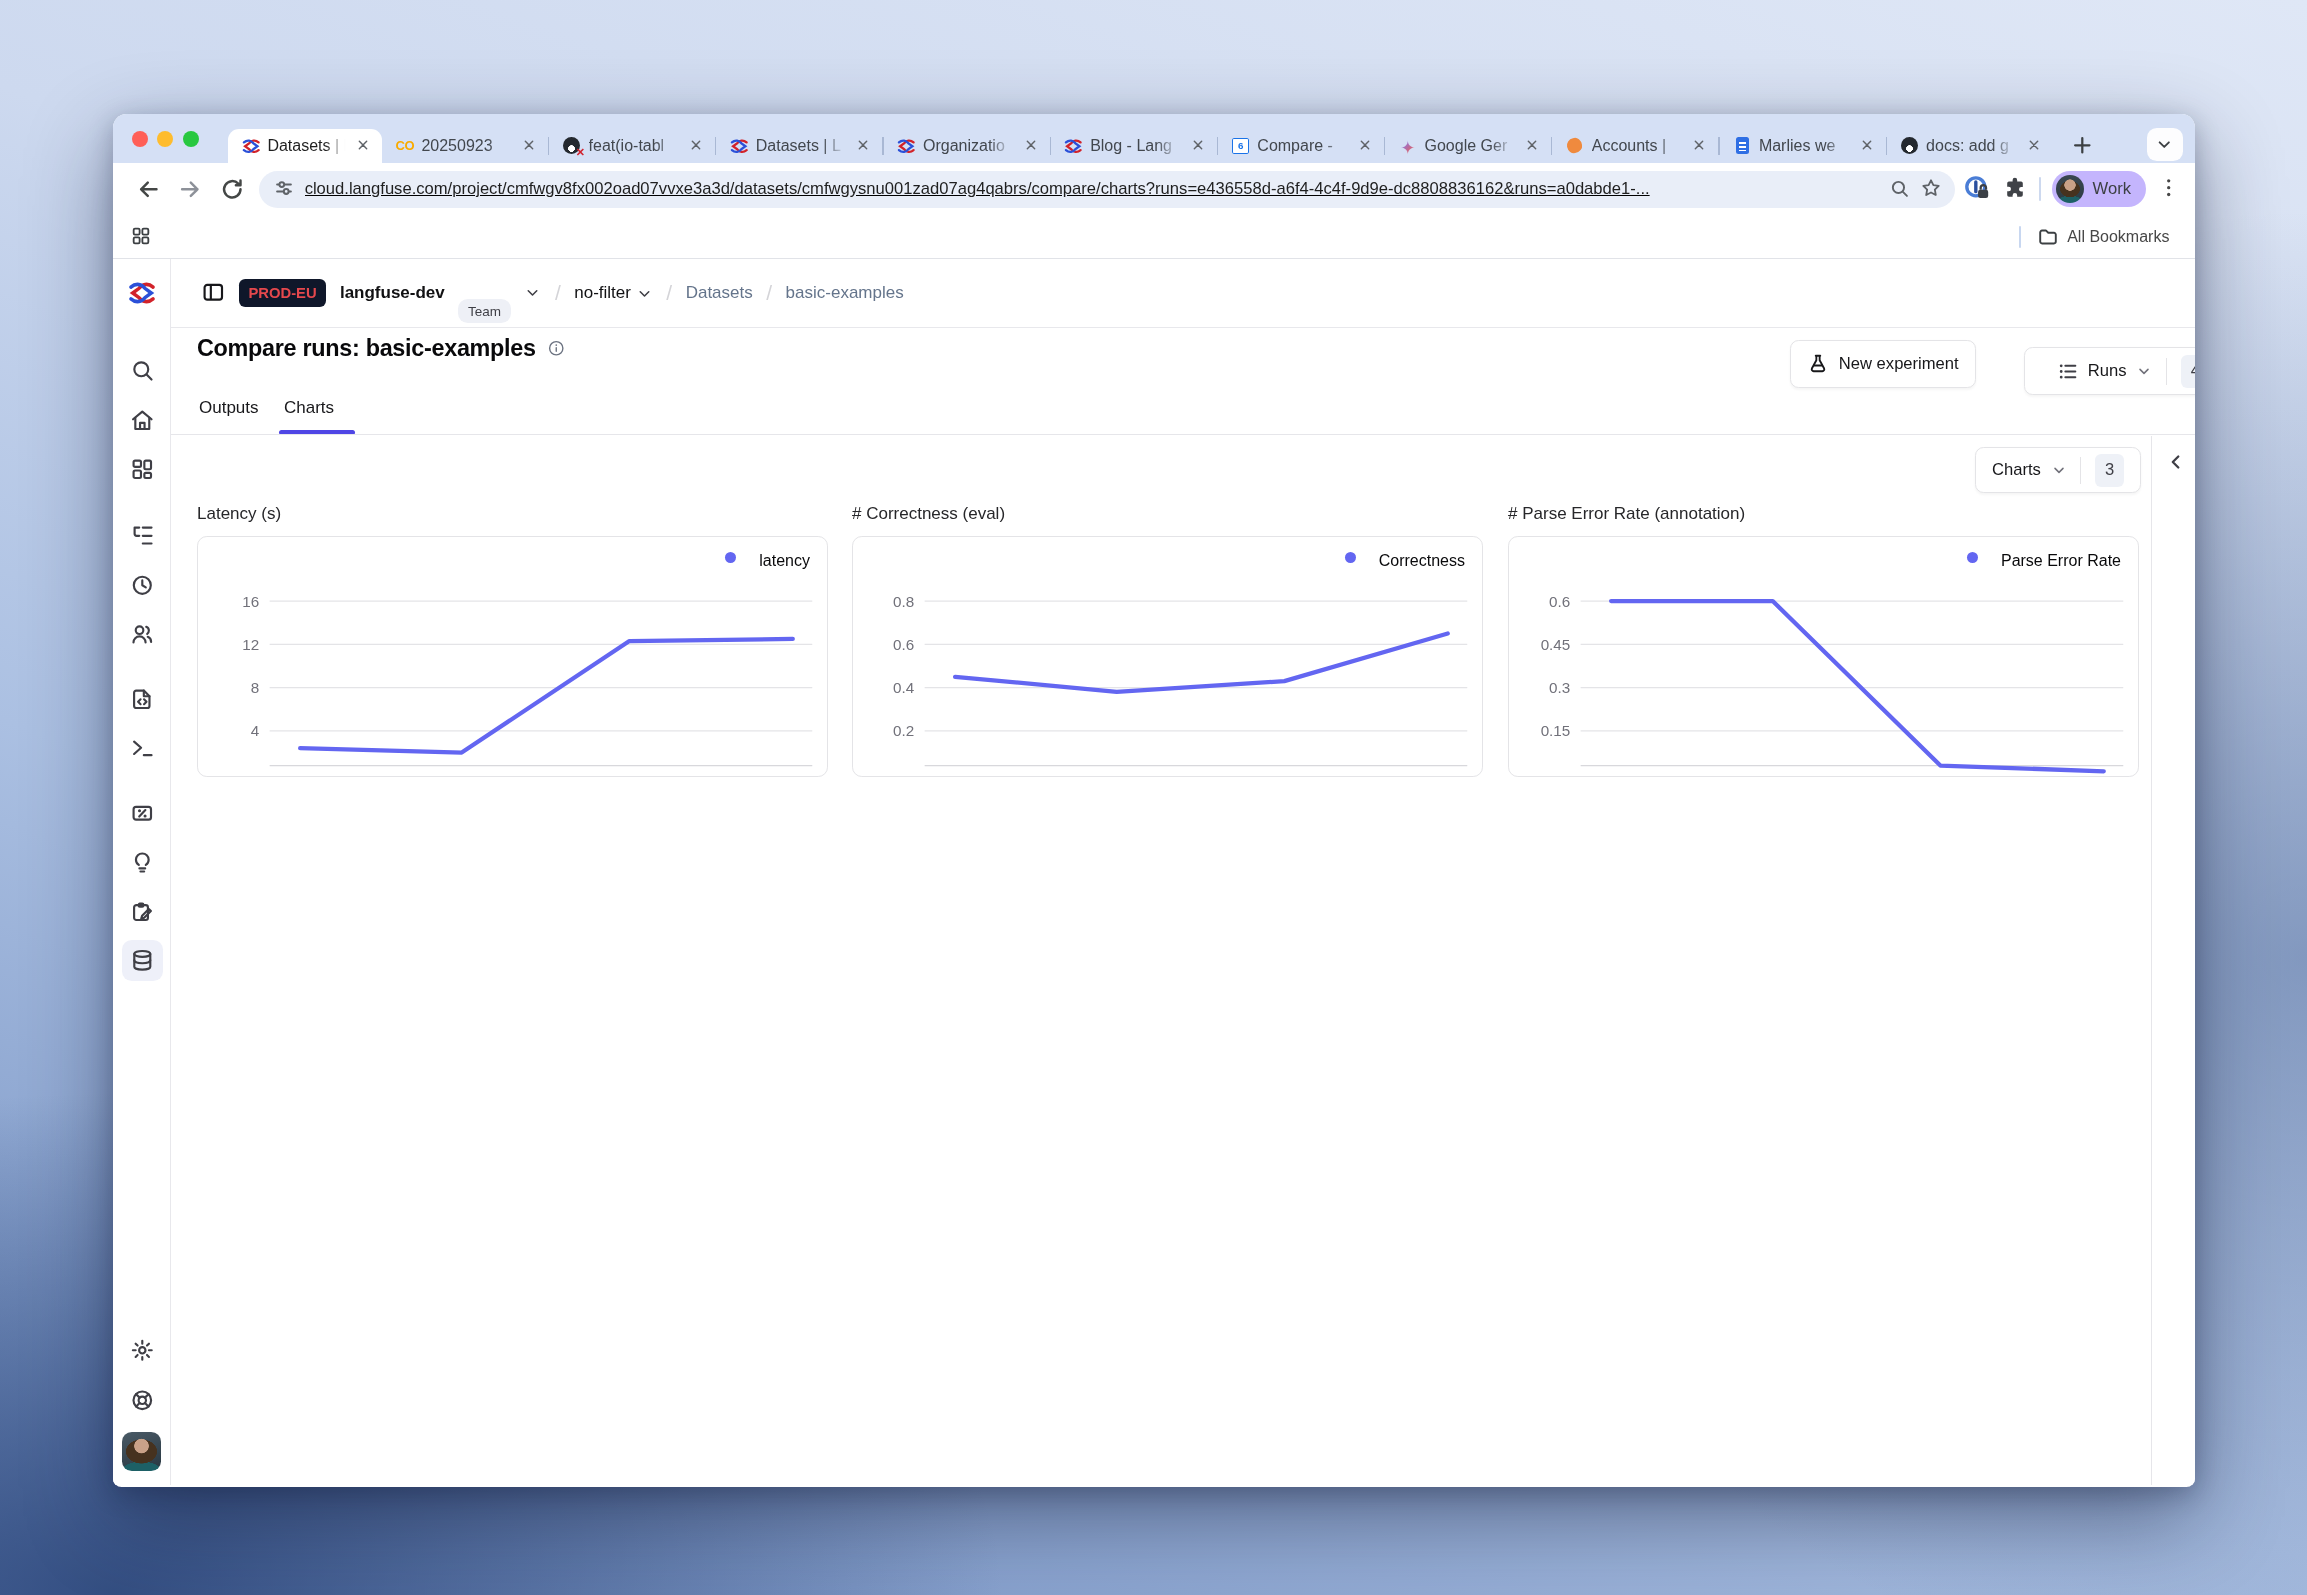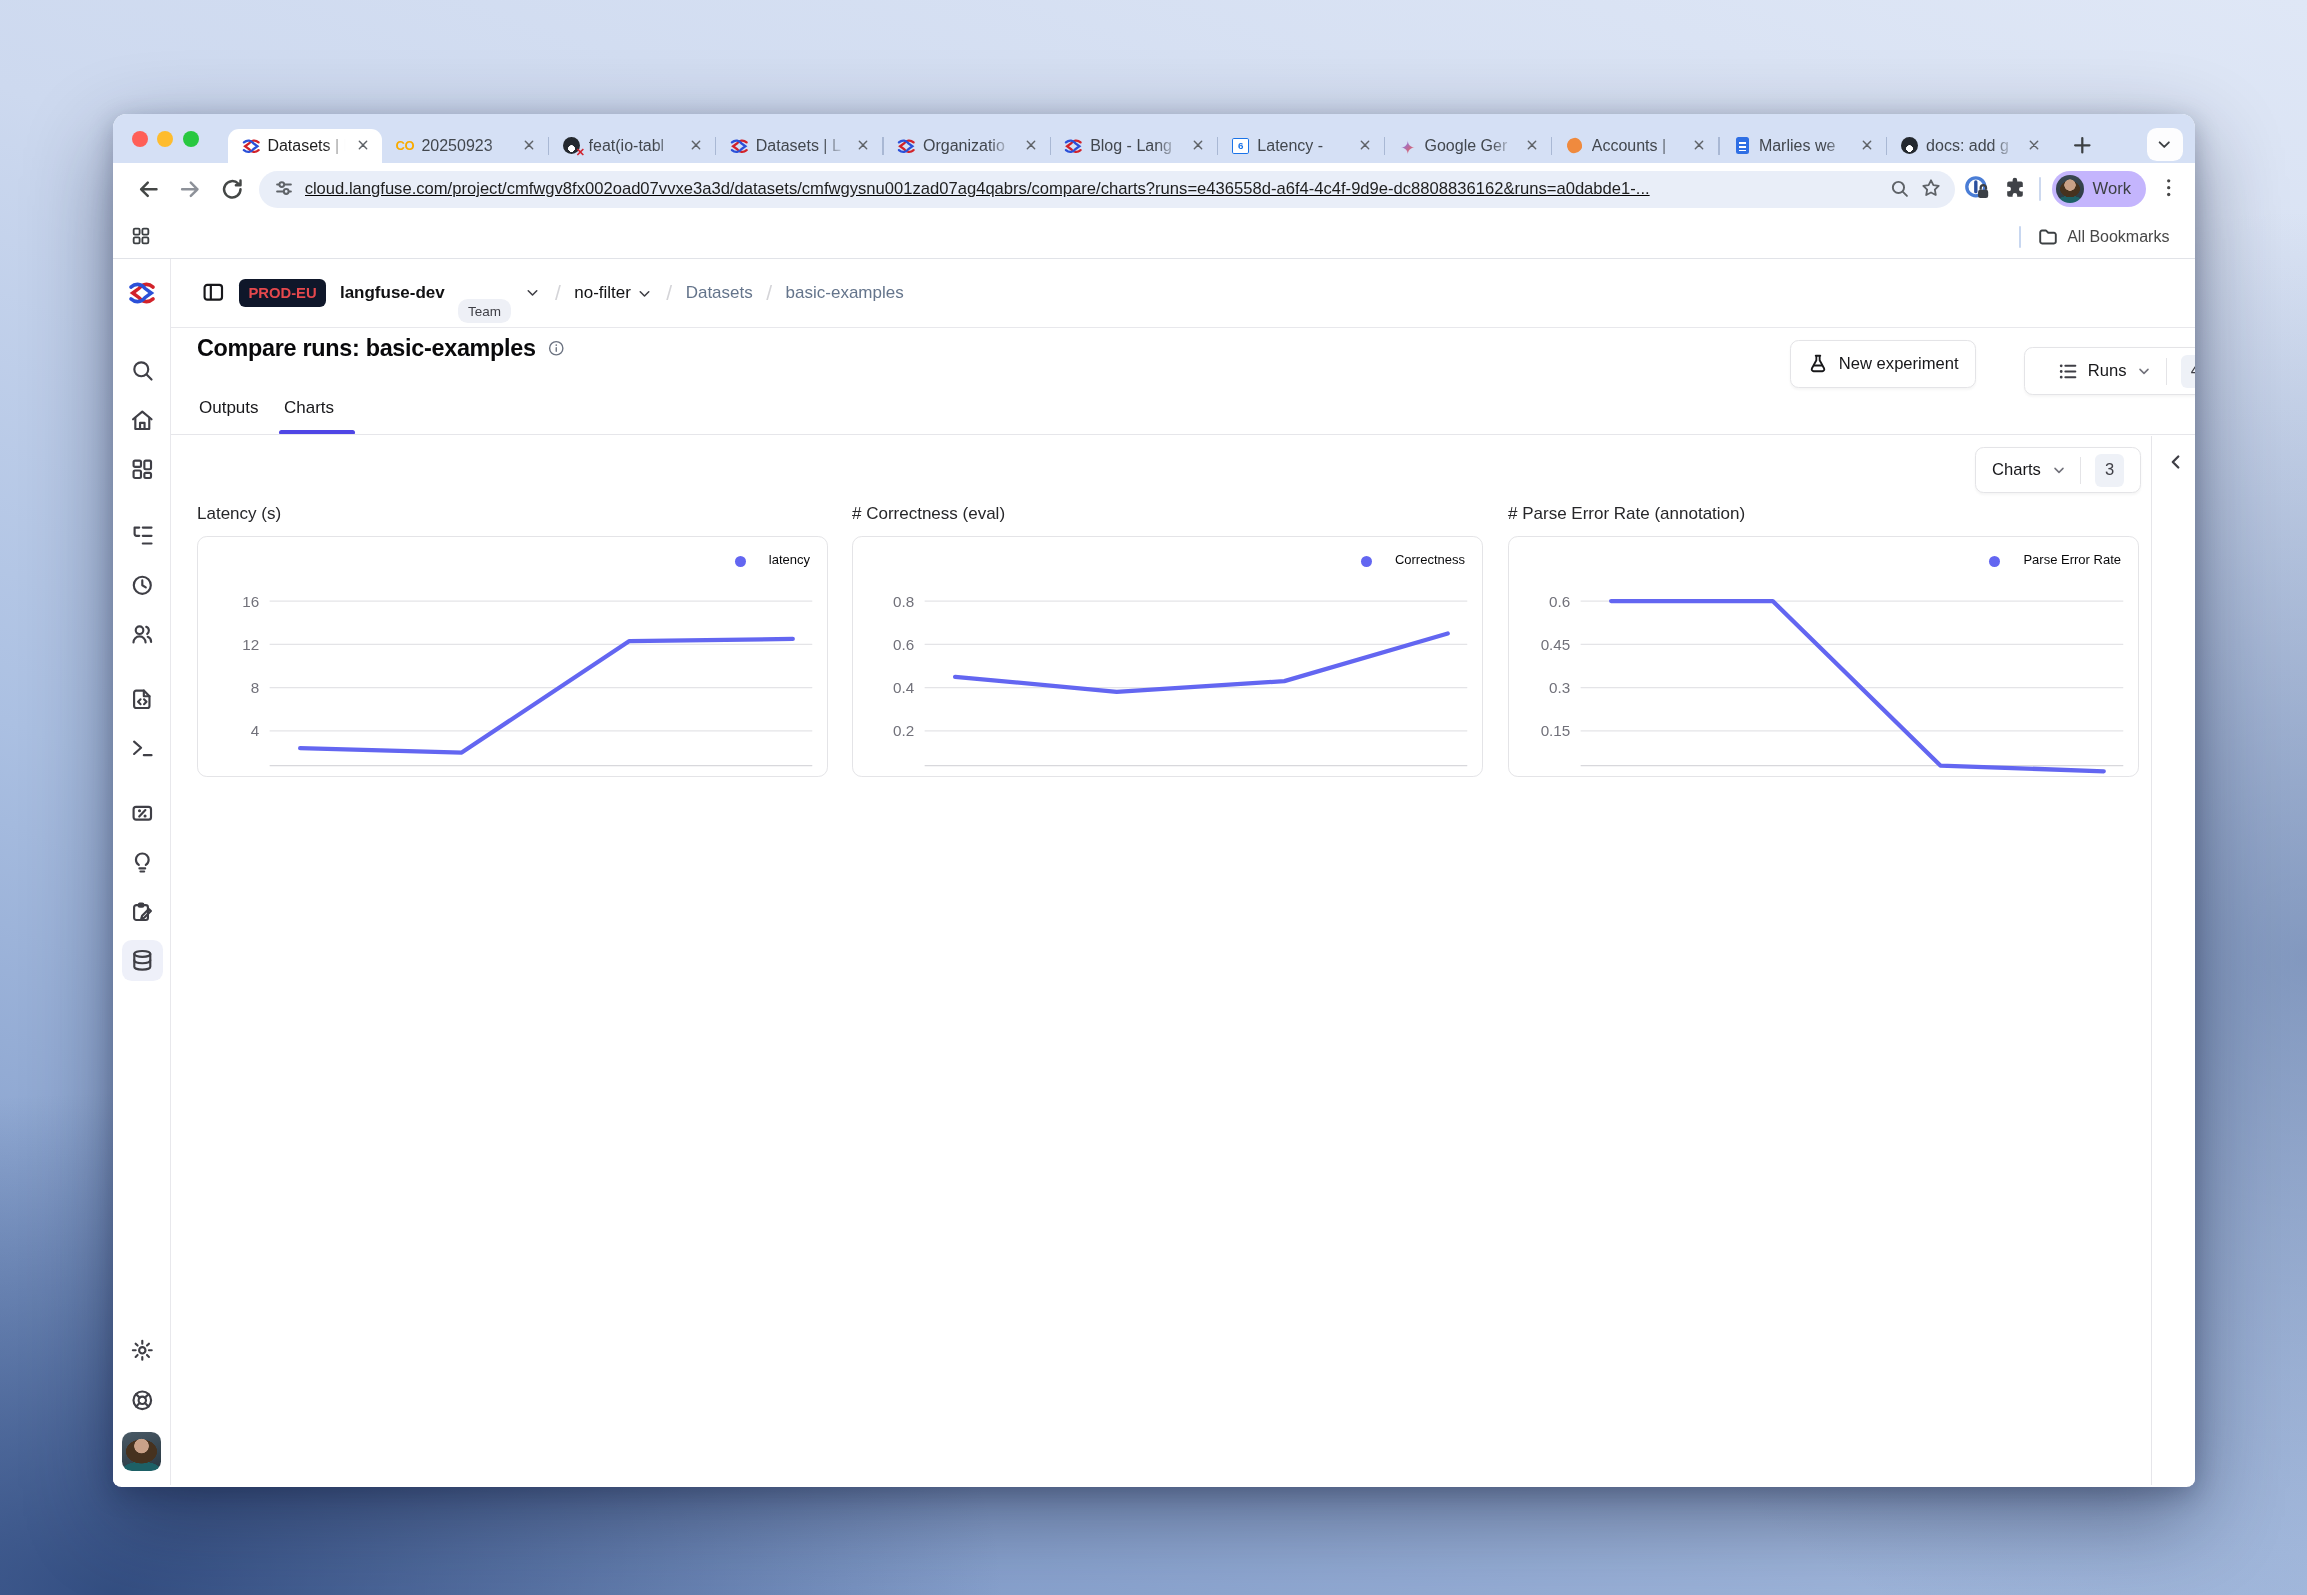--- a/index.html
+++ b/index.html
@@ -109,22 +109,22 @@
   .viewtab { position:absolute; top:139px; font-size:17px; color:#18181b; font-weight:500; }
   .underline { position:absolute; left:108px; top:171px; width:76px; height:4.9px; border-radius:2.5px; }
   .tabs-divider { position:absolute; left:0; right:0; top:175px; height:1.2px; background:#e6e6ea; }
   .right-divider { position:absolute; top:177px; bottom:0; width:1.2px; background:#e6e6ea; left:1980px; }
   .collapse { position:absolute; left:1994px; top:192px; }
 
   .chart-block { position:absolute; top:245px; width:631px; }
   .chart-title { font-size:17px; font-weight:500; color:#27272a; }
   .chart-card { margin-top:12.3px; height:241px; background:#fff; border:1.2px solid #e4e4e7;
     border-radius:9.8px; position:relative; overflow:hidden; }
-  .legend { position:absolute; top:14.8px; right:17px; display:flex; align-items:flex-end; gap:23px;
-    font-size:13px; color:#09090b; z-index:2; }
+  .legend { position:absolute; top:14.8px; right:17px; display:flex; align-items:flex-start; gap:23px;
+    font-size:16px; color:#09090b; z-index:2; }
   .legend .dot { width:11px; height:11px; border-radius:50%; }
   .plot { position:absolute; inset:0; }
   .plot svg { display:block; }
 </style>
 </head>
 <body>
 
 <div class="window">
 
   <div class="tabstrip">
@@ -203,21 +203,21 @@
           <span class="tlabel">Blog - Lang</span>
           <span><svg width="16" height="16" viewBox="0 0 24 24">
               <path d="M6.5 6.5l11 11M17.5 6.5l-11 11" stroke="#5f6368" stroke-width="2.2" stroke-linecap="round"></path>
             </svg></span>
         </div>
         <span class="tdiv"></span>
         <div class="tab">
           <span class="fav">
             <span class="gcal">6</span>
           </span>
-          <span class="tlabel">Latency -</span>
+          <span class="tlabel">Compare -</span>
           <span><svg width="16" height="16" viewBox="0 0 24 24">
               <path d="M6.5 6.5l11 11M17.5 6.5l-11 11" stroke="#5f6368" stroke-width="2.2" stroke-linecap="round"></path>
             </svg></span>
         </div>
         <span class="tdiv"></span>
         <div class="tab">
           <span class="fav">
             <span class="gem">✦</span>
           </span>
           <span class="tlabel">Google Ger</span>

